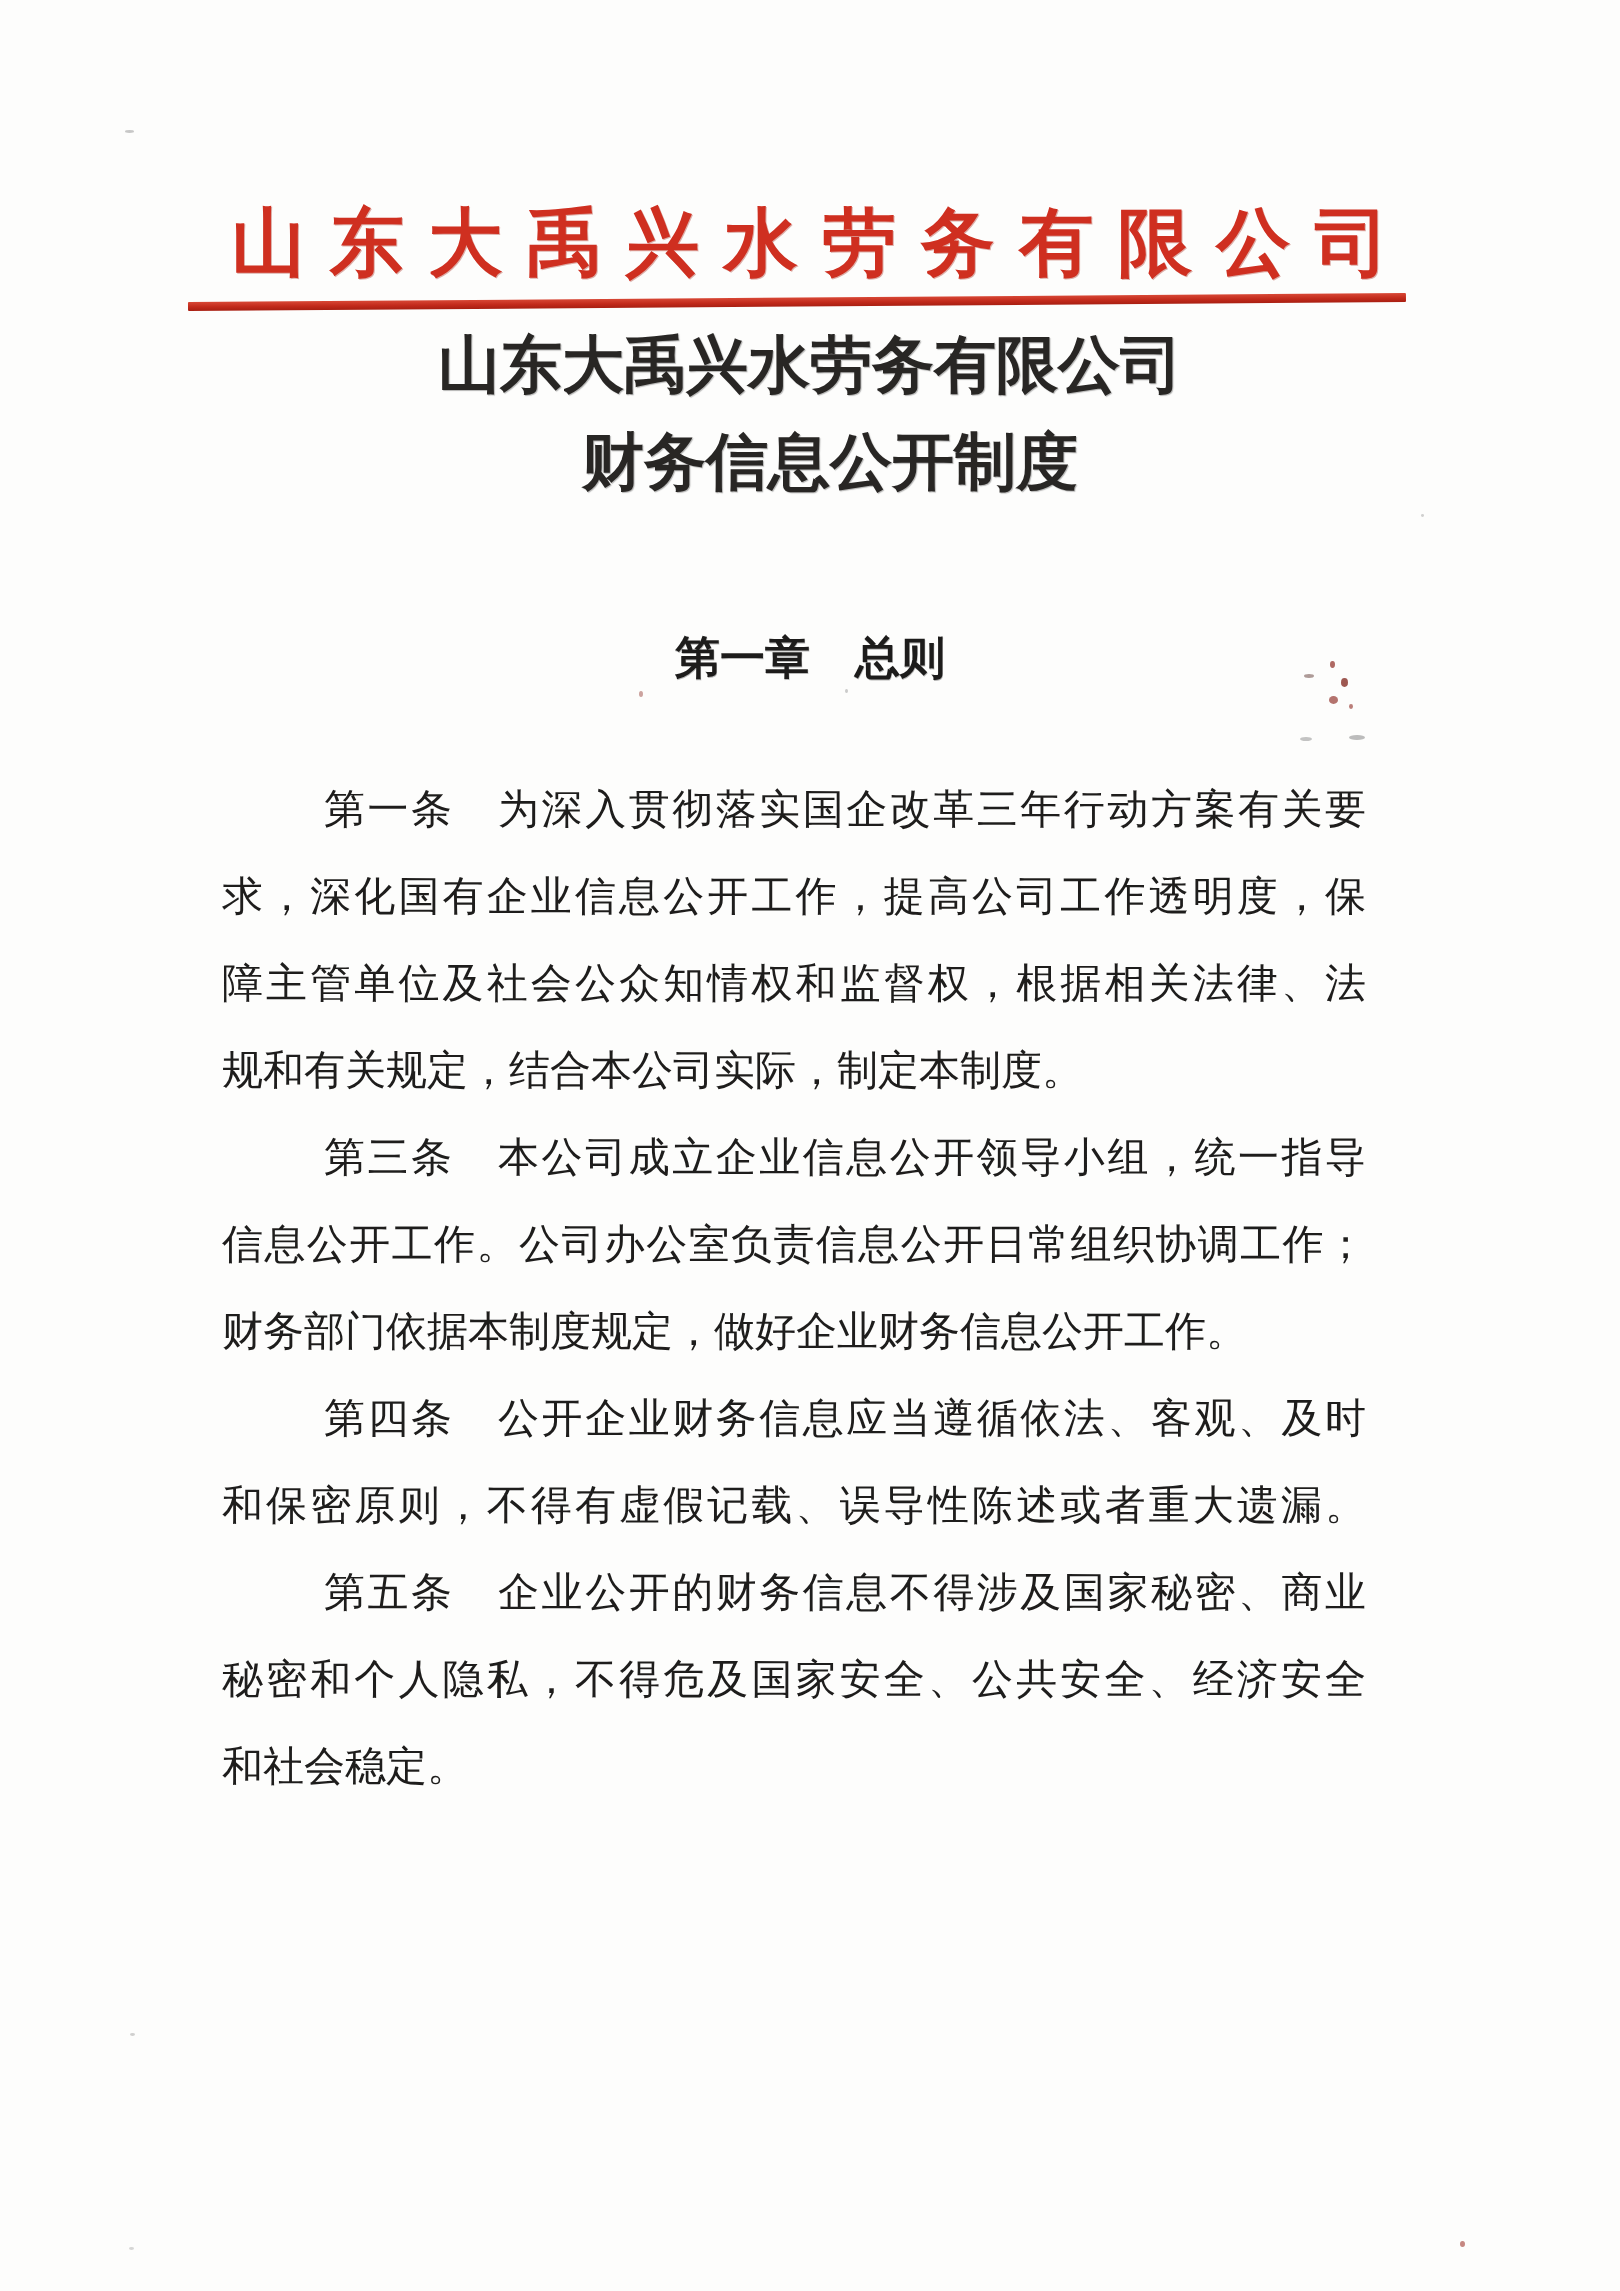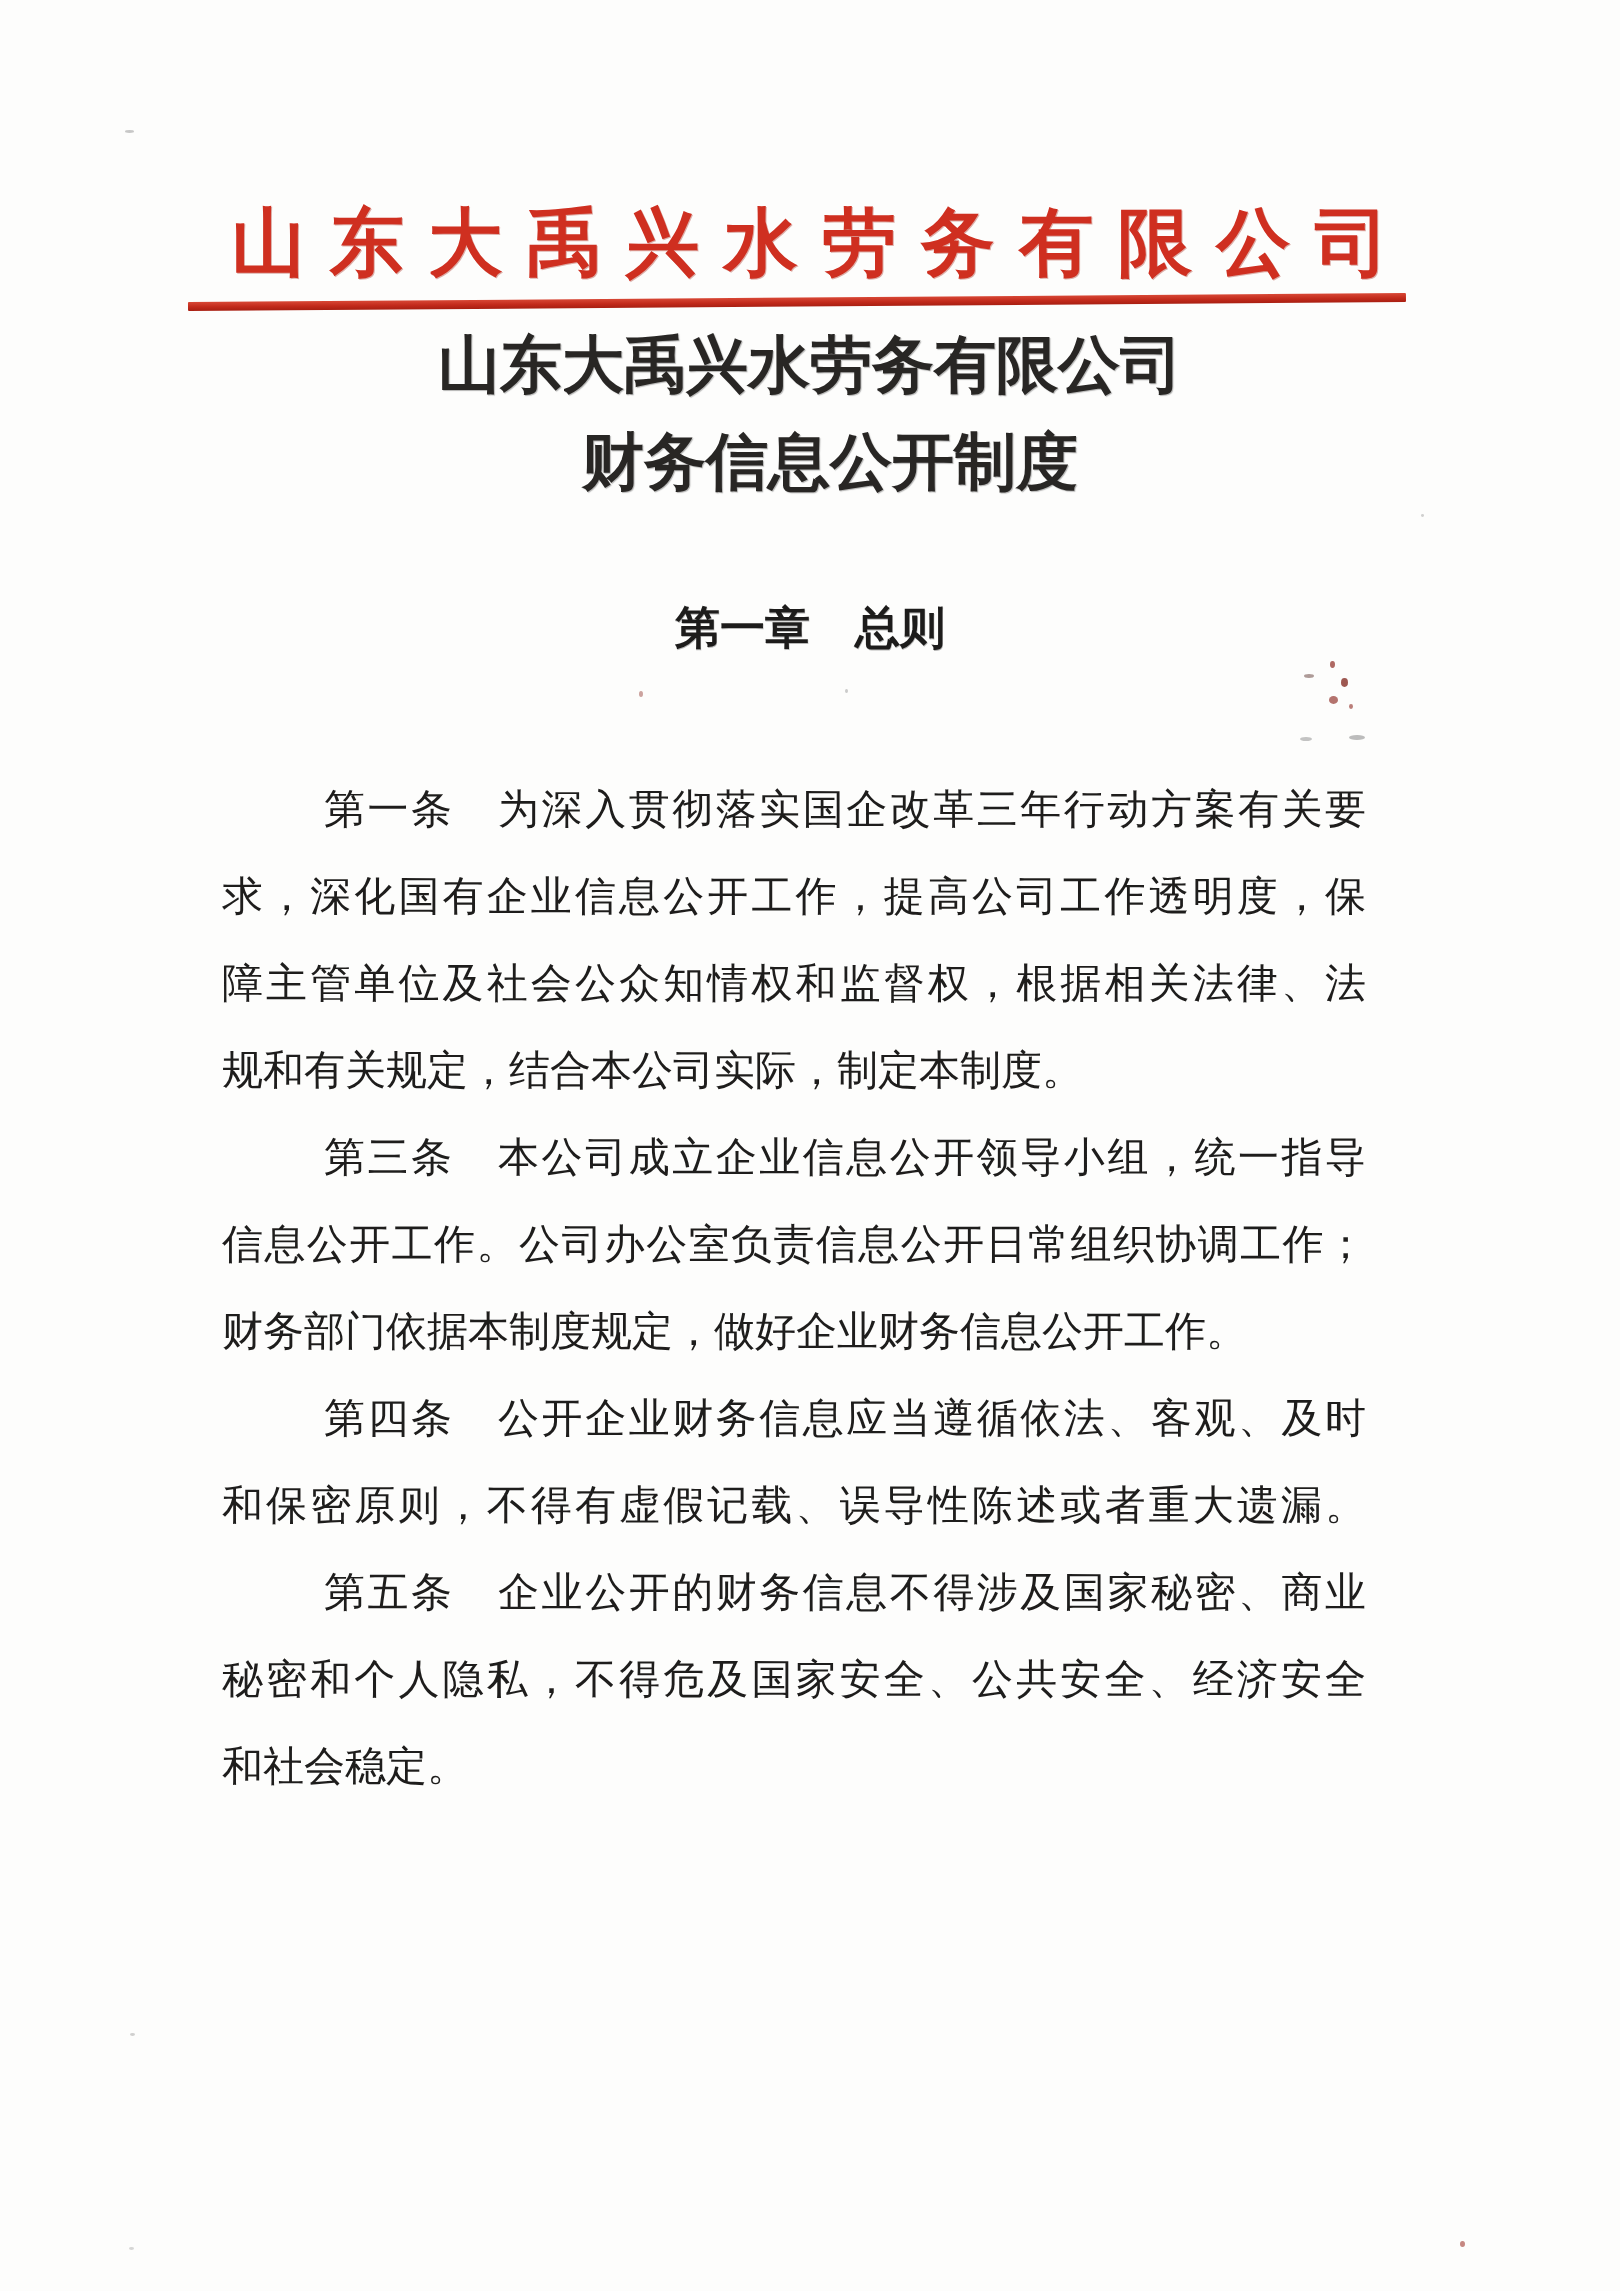--- a/index.html
+++ b/index.html
@@ -55,21 +55,21 @@
     color: #282624;
     white-space: nowrap;
     text-shadow: 1px 1px 1px rgba(90, 90, 90, 0.45);
   }
   .doc-title.line1 { top: 323px; font-size: 62px; }
   .doc-title.line2 { top: 420px; font-size: 62px; padding-left: 20px; }
 
   
   .chapter-heading {
     position: absolute;
-    top: 598px;
+    top: 628px;
     left: 0;
     width: 100%;
     text-align: center;
     font-size: 45px;
     font-weight: 700;
     color: #1d1c1b;
     white-space: nowrap;
     text-shadow: 0.5px 0.5px 0.5px rgba(80, 80, 80, 0.4);
   }
 

